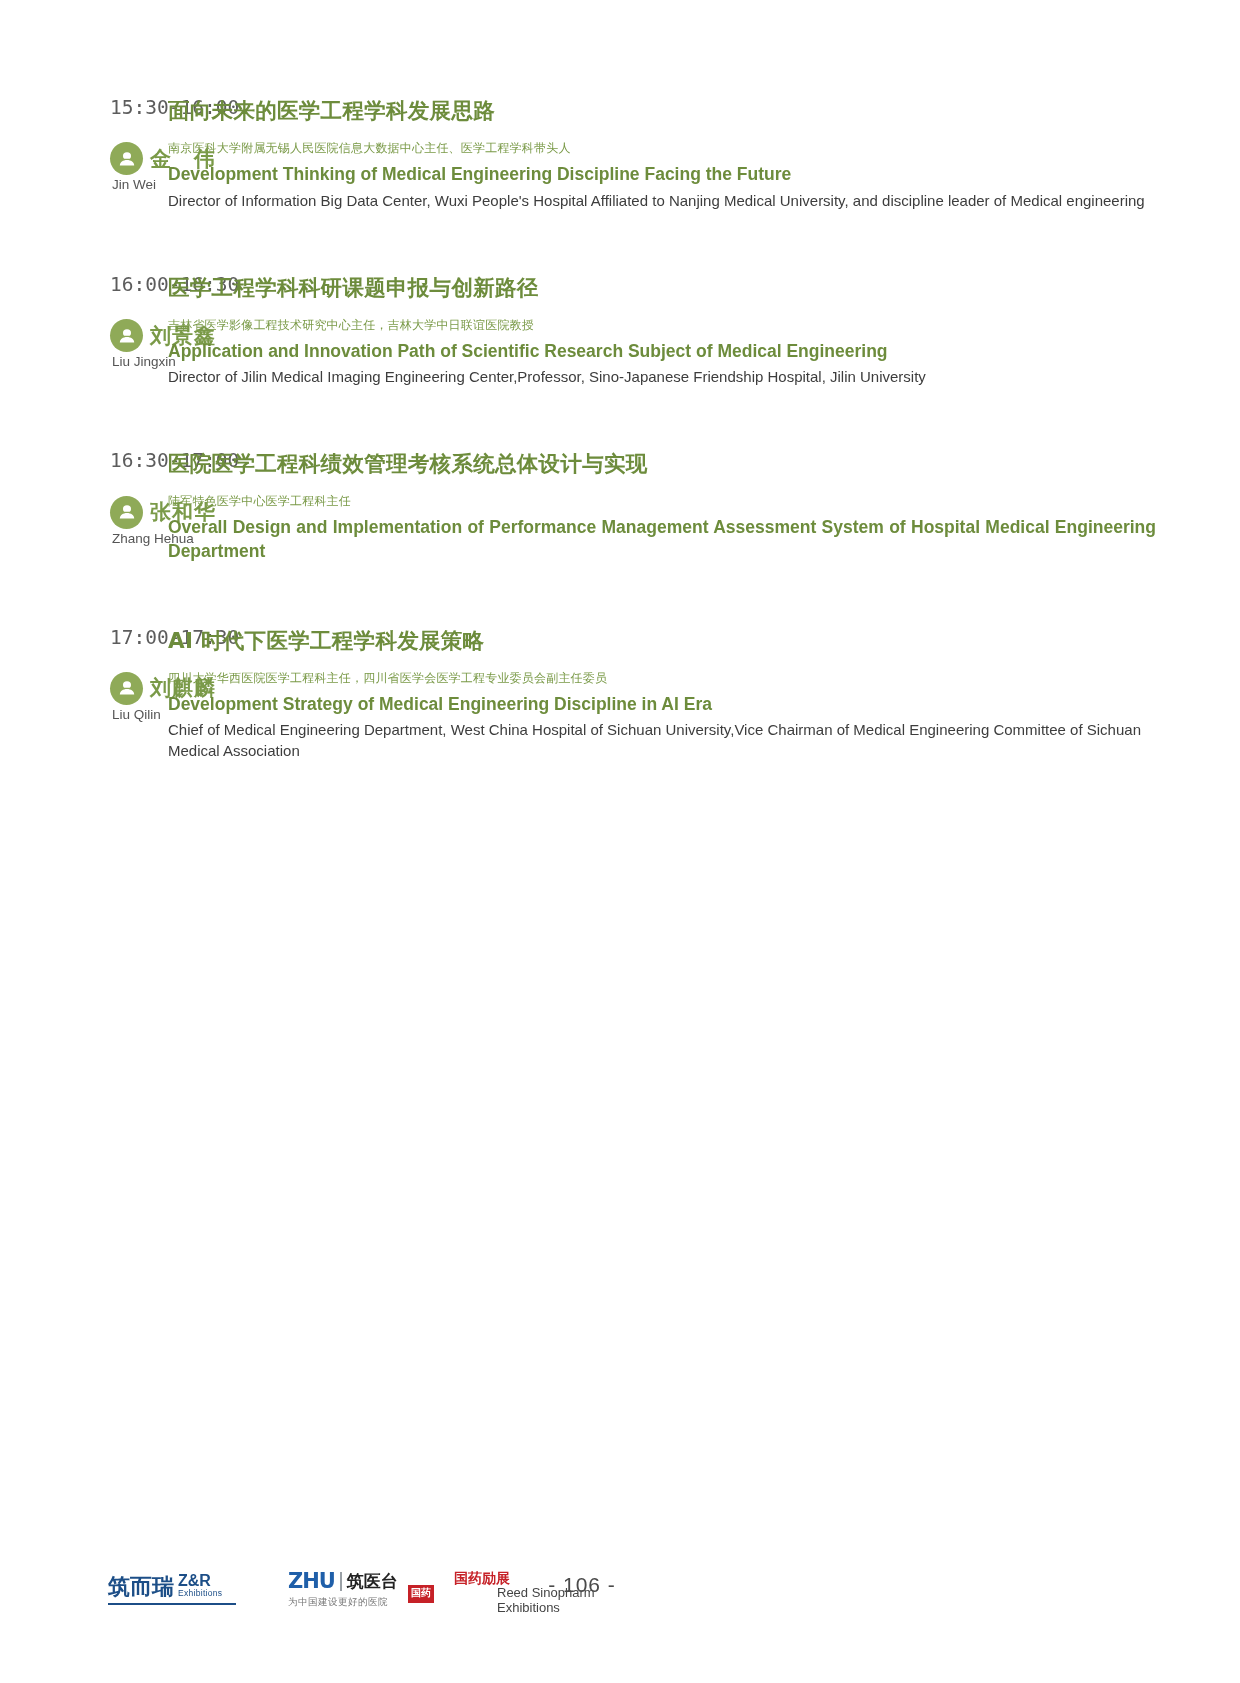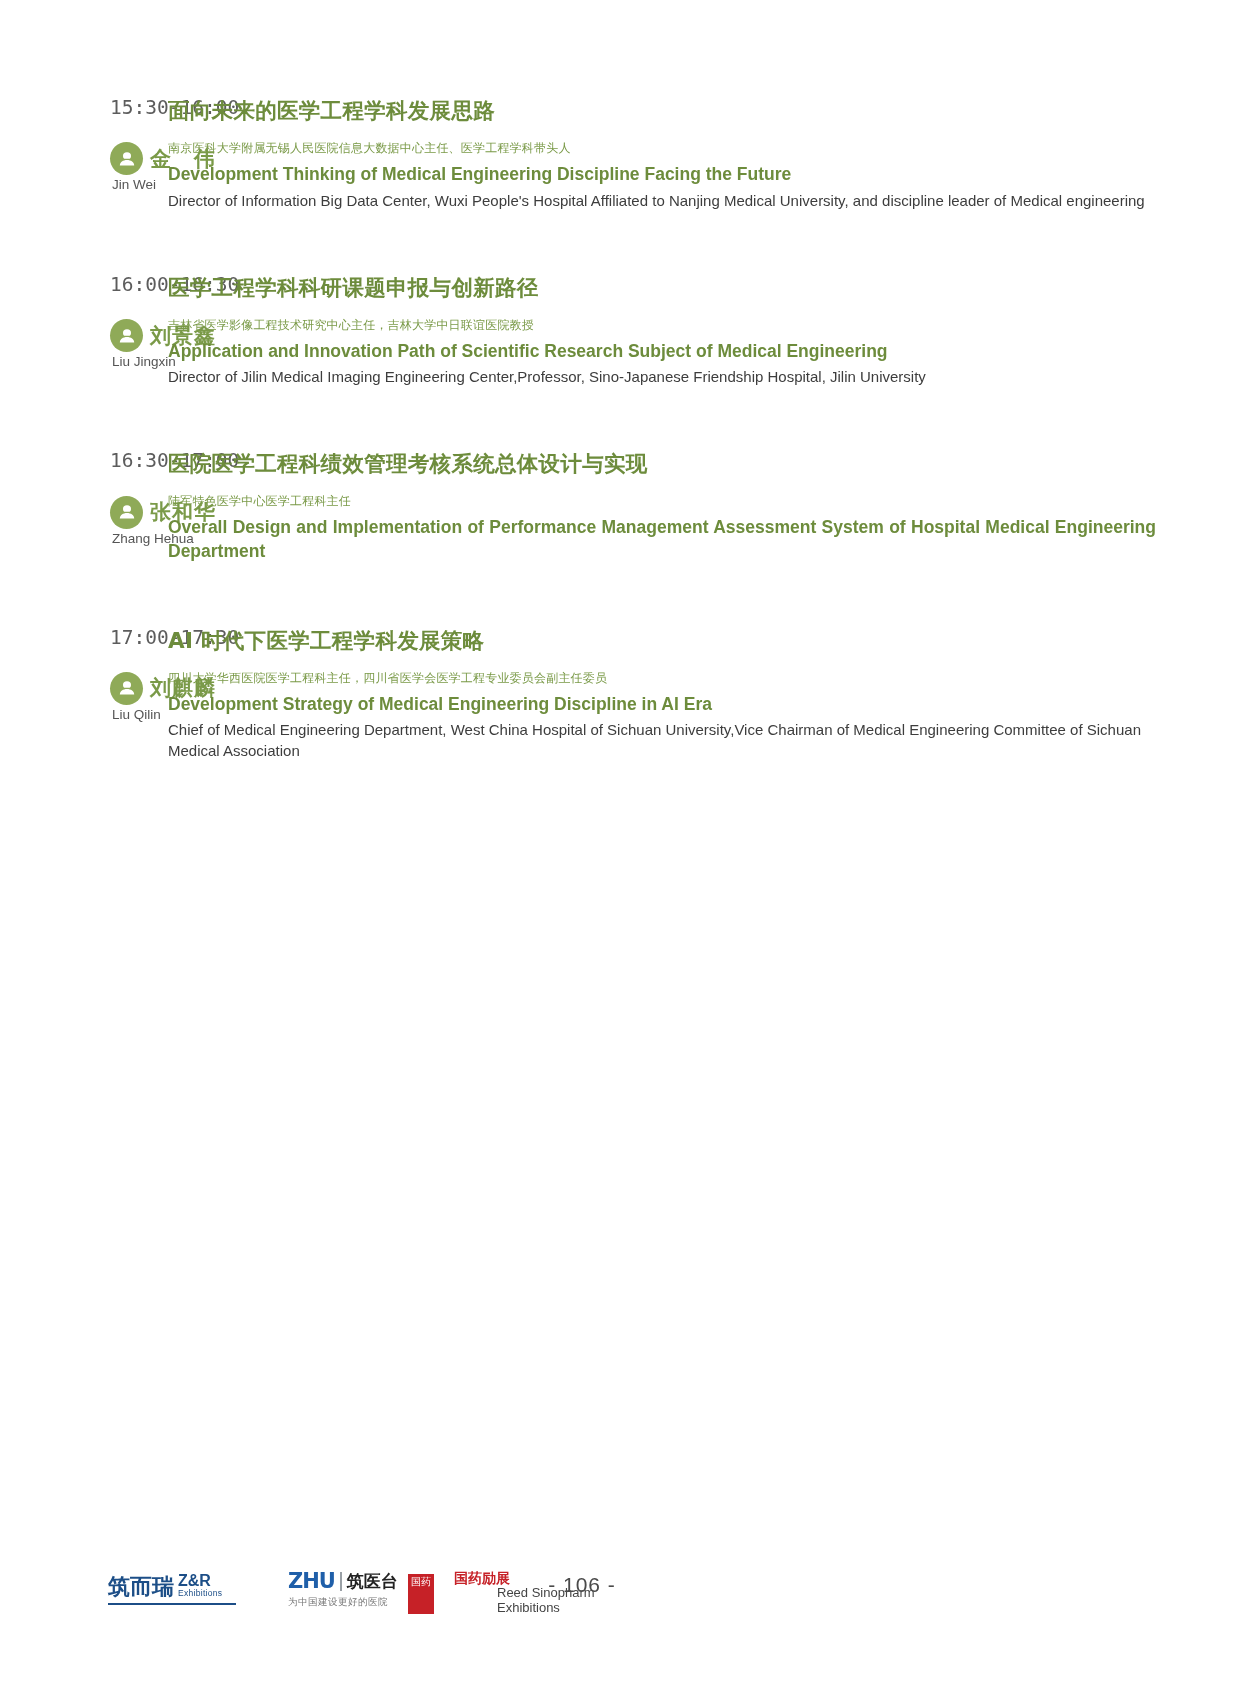--- a/index.html
+++ b/index.html
@@ -208,26 +208,26 @@
 
   .logo-rs {
     position: absolute;
     left: 408px;
     top: 6px;
     display: flex;
     align-items: center;
   }
   .rs-square {
     width: 26px;
-    height: 40px;
+    height: 18px;
     background: #c62127;
     color: #ffffff;
     font-family: "DejaVu Sans", sans-serif;
     font-size: 10px;
-    font-weight: normal;
+    font-weight: bold;
     line-height: 11px;
     text-align: center;
     padding-top: 2px;
     box-sizing: border-box;
   }
   .rs-text {
     margin-left: 20px;
   }
   .rs-cn {
     font-family: "DejaVu Sans", sans-serif;

